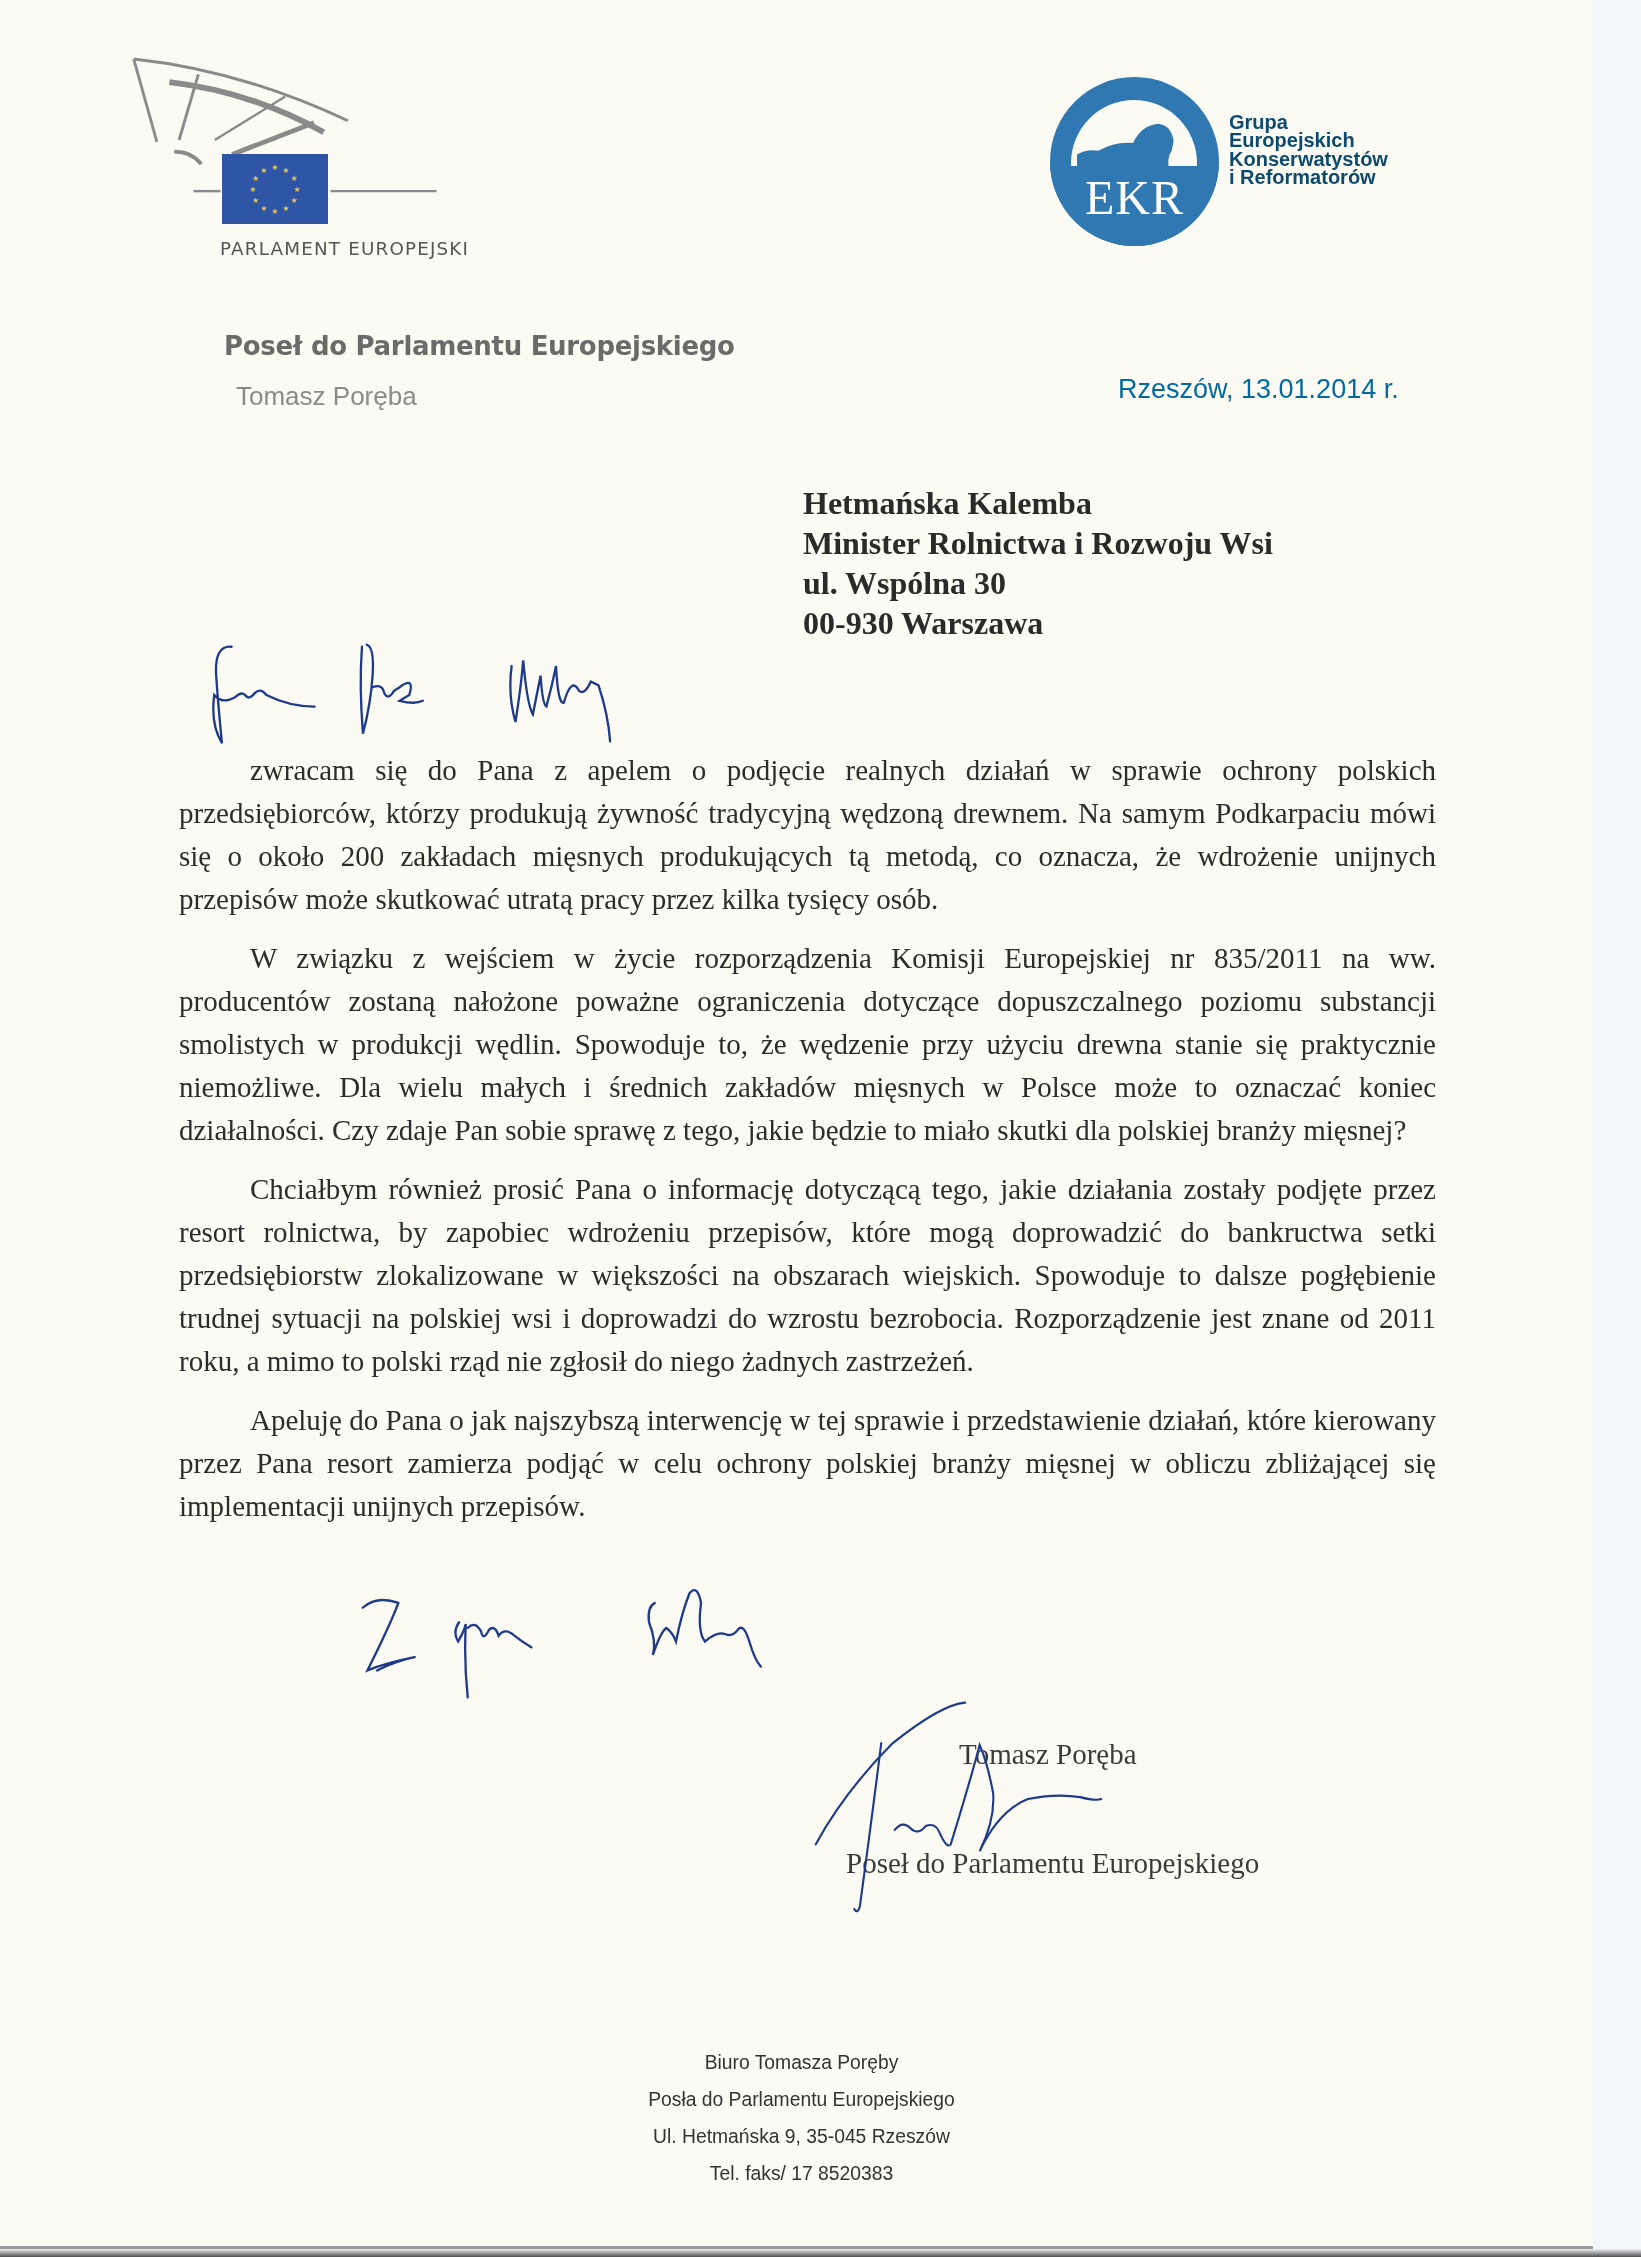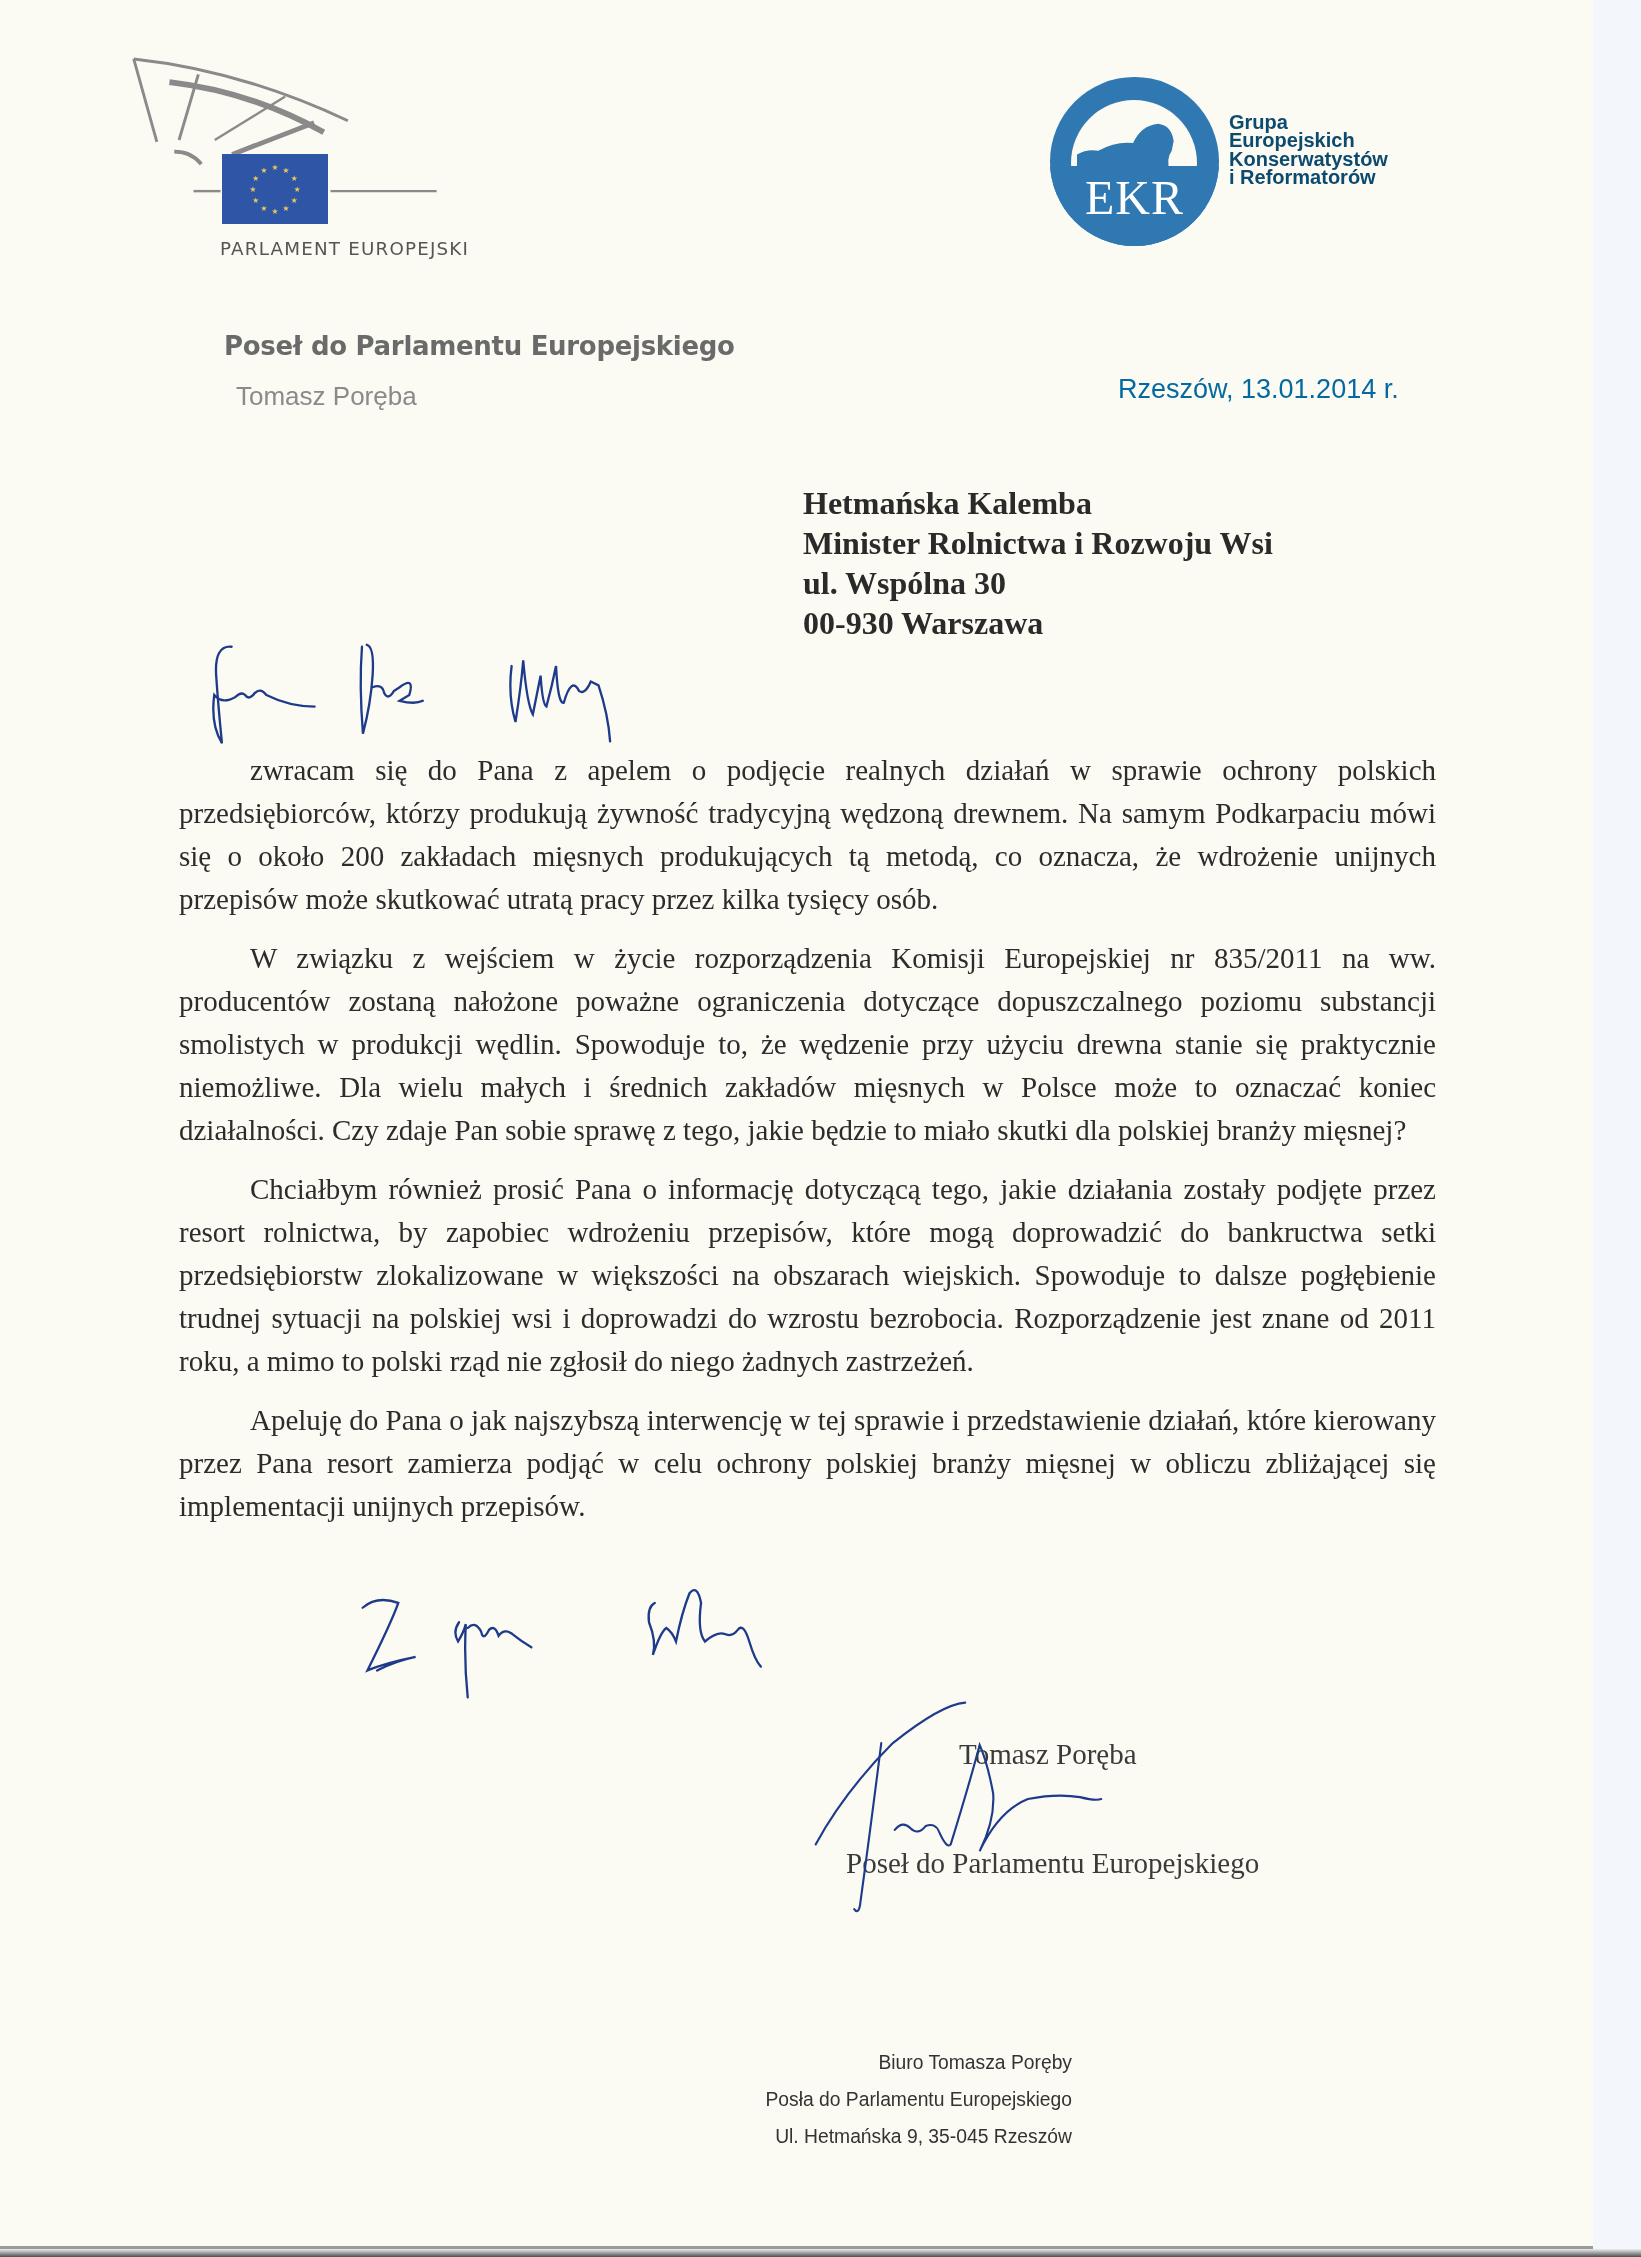--- a/index.html
+++ b/index.html
@@ -84,21 +84,21 @@
     position: absolute; left: 959px; top: 1738px;
     font-family: "Liberation Serif", serif; font-size: 29px; color: #3a3a3a;
   }
   .signoff-role {
     position: absolute; left: 846px; top: 1847px;
     font-family: "Liberation Serif", serif; font-size: 29px; color: #3a3a3a;
   }
 
   
   .footer {
-    position: absolute; left: 531px; top: 2044px; width: 541px; text-align: right;
+    position: absolute; left: 531px; top: 2044px; width: 541px; text-align: center;
     font-family: "Liberation Sans", sans-serif; font-size: 19.3px; line-height: 37px; color: #333;
   }
 </style>
 </head>
 <body>
 
 <div class="paper">
 
   <svg class="ep-logo" viewBox="0 0 340 180">
     <path d="M8 6 Q120 18 230 70" stroke="#8a8a8a" stroke-width="3" fill="none"></path>
@@ -185,19 +185,20 @@
       <path d="M10 165 Q40 110 90 60 Q140 20 165 18"></path>
       <path d="M78 60 Q68 140 56 228 Q54 238 50 232"></path>
       <path d="M92 150 Q100 140 108 148 Q116 156 124 146 Q134 142 138 152 Q146 170 150 165 Q170 100 180 62 Q188 80 194 112 Q196 140 180 172 Q200 130 230 118 Q260 112 284 116 Q300 120 306 118"></path>
     </g>
   </svg>
 
   <div class="footer">
     <div>Biuro Tomasza Poręby</div>
     <div>Posła do Parlamentu Europejskiego</div>
     <div>Ul. Hetmańska 9, 35-045 Rzeszów</div>
+    <div>Tel. faks/ 17 8520383</div>
   </div>
 </div>
 
 <div class="right-strip"></div>
 <div class="bottom-edge"></div>
 <div class="bottom-strip"></div>
 
 
 </body></html>

